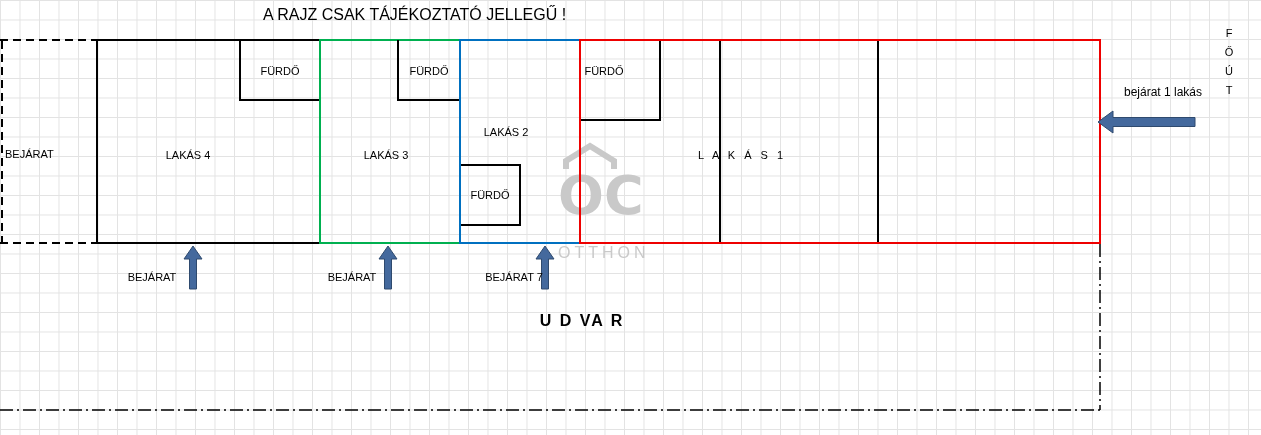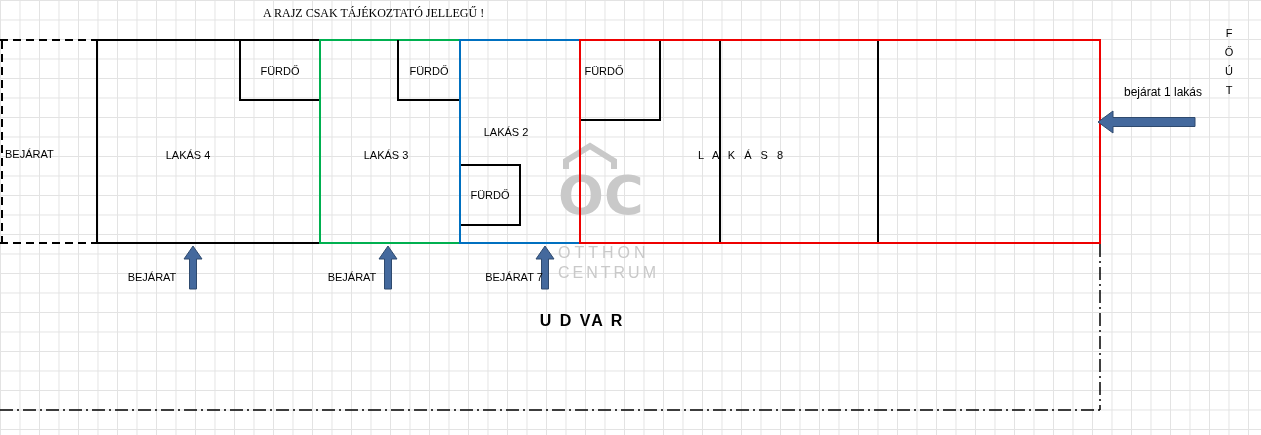--- a/index.html
+++ b/index.html
@@ -24,21 +24,21 @@
 
   .lbl {
     position:absolute;
     font-size:11px;
     color:#000;
     white-space:nowrap;
     z-index:3;
   }
   .ctr { transform:translateX(-50%); }
 
-  #note      { left:263px; top:6px;  font-size:12px;font-family:Liberation Serif, serif; }
+  #note      { left:263px; top:6px;  font-size:16px; }
   #tarolok   { left:5px;   top:148px; }
   #l4        { left:188px; top:149px; }
   #l3        { left:386px; top:149px; }
   #l2        { left:506px; top:126px; }
   #l1        { left:742px; top:149px; letter-spacing:3px; }
   #f1        { left:280px; top:65px; }
   #f2        { left:429px; top:65px; }
   #f3        { left:490px; top:189px; }
   #f4        { left:604px; top:65px; }
   #b1        { left:152px; top:271px; }
@@ -65,21 +65,20 @@
 <body>
 
 <div class="canvas">
 
   <div class="watermark">
     <svg width="64" height="28" viewBox="0 0 64 28">
       <path d="M8,27 L8,19 L32,4 L56,19 L56,27" fill="none" stroke-width="6" stroke="#c9c9c9"></path>
     </svg>
     <div class="wm-mono">OC</div>
     <div class="wm-line1">OTTHON</div>
-    <div class="wm-line2">CENTRUM</div>
   </div>
 
   <svg class="overlay" width="1261" height="435" viewBox="0 0 1261 435">
     <g fill="none" stroke="#000000" stroke-width="2">
       <line class="dash" x1="0" y1="40" x2="97" y2="40"></line>
       <line class="dash" x1="2" y1="41" x2="2" y2="242"></line>
       <line class="dash" x1="0" y1="243" x2="97" y2="243"></line>
 
       <rect x="97" y="40" width="223" height="203" stroke="#000000"></rect>
       <rect x="320" y="40" width="140" height="203" stroke="#00b050"></rect>
@@ -106,21 +105,21 @@
       <polygon transform="translate(545,246)" points="0,0 9,13 3.5,13 3.5,43 -3.5,43 -3.5,13 -9,13"></polygon>
       <polygon transform="translate(1098,122)" points="0,0 15,-11 15,-4.5 97,-4.5 97,4.5 15,4.5 15,11"></polygon>
     </g>
   </svg>
 
   <div class="lbl" id="note">A RAJZ CSAK TÁJÉKOZTATÓ JELLEGŰ !</div>
   <div class="lbl" id="tarolok">BEJÁRAT</div>
   <div class="lbl ctr" id="l4">LAKÁS 4</div>
   <div class="lbl ctr" id="l3">LAKÁS 3</div>
   <div class="lbl ctr" id="l2">LAKÁS 2</div>
-  <div class="lbl ctr" id="l1">L A K Á S  8</div>
+  <div class="lbl ctr" id="l1">L A K Á S  1</div>
   <div class="lbl ctr" id="f1">FÜRDŐ</div>
   <div class="lbl ctr" id="f2">FÜRDŐ</div>
   <div class="lbl ctr" id="f3">FÜRDŐ</div>
   <div class="lbl ctr" id="f4">FÜRDŐ</div>
   <div class="lbl ctr" id="b1">BEJÁRAT</div>
   <div class="lbl ctr" id="b2">BEJÁRAT</div>
   <div class="lbl ctr" id="b3">BEJÁRAT 7</div>
   <div class="lbl ctr" id="udvar">U D VA R</div>
   <div class="lbl" id="bej1lakas">bejárat 1 lakás</div>
 

